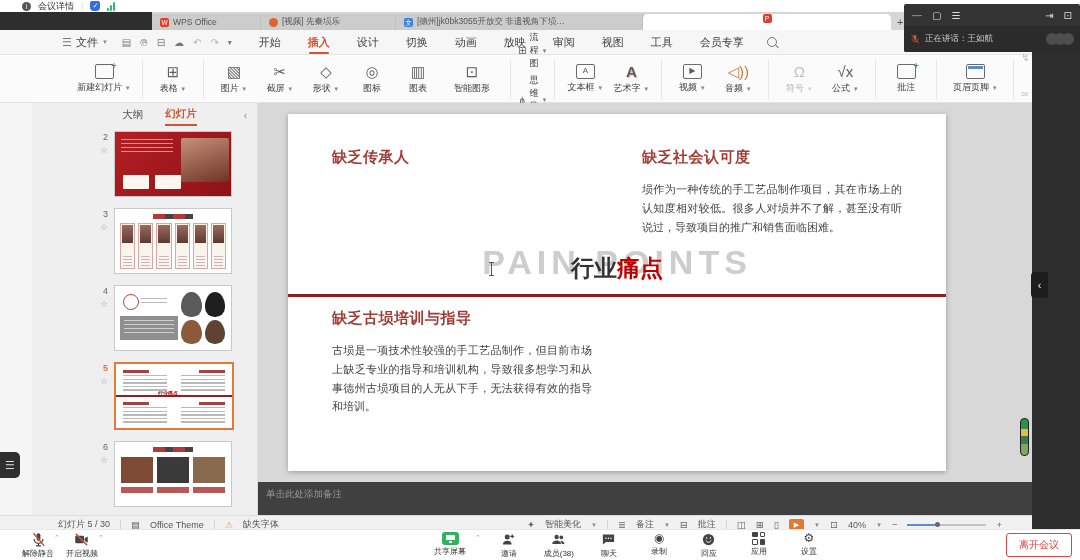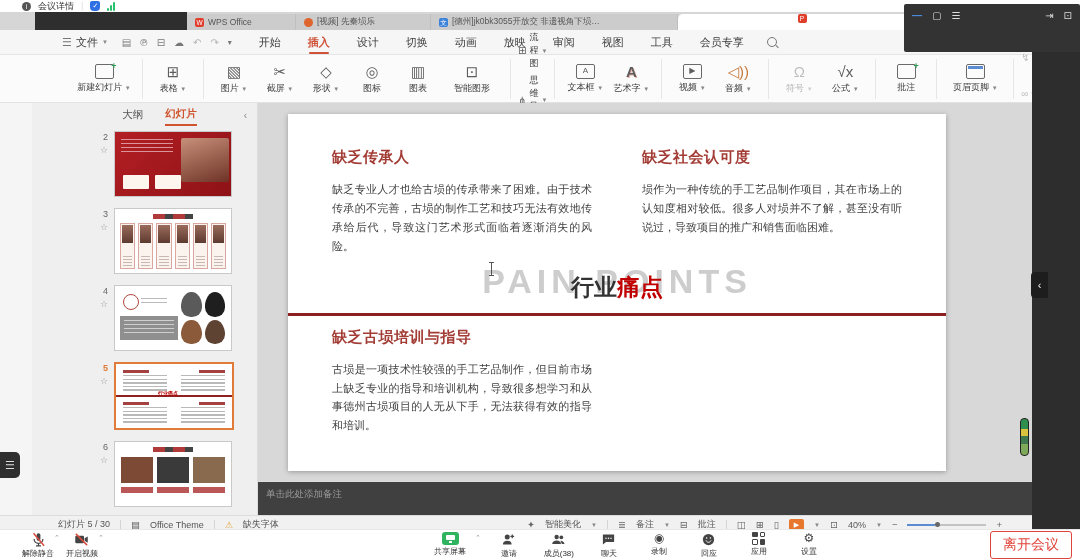--- a/index.html
+++ b/index.html
@@ -7,21 +7,21 @@
     font-family:"Liberation Sans","DejaVu Sans",sans-serif;color:#333;-webkit-font-smoothing:antialiased;}
   
   .mt-bar{position:absolute;top:0;left:0;width:100%;height:12px;background:#fff;display:flex;align-items:center;gap:7px;padding-left:22px;font-size:9px;color:#333;z-index:40;}
   .mt-info{width:9px;height:9px;border-radius:50%;background:#555;color:#fff;font-size:7px;line-height:9px;text-align:center;}
   .mt-sep{color:#ddd;font-size:9px;}
   .mt-shield{width:10px;height:10px;background:#2f6fe4;border-radius:2px 2px 4px 4px;color:#fff;font-size:7px;line-height:10px;text-align:center;}
   .mt-signal{display:flex;align-items:flex-end;gap:1px;height:9px;}
   .mt-signal i{display:block;width:2px;background:#27c06b;border-radius:1px;}
   
   .wps{position:absolute;top:12px;left:0;width:100%;height:518px;background:#f5f5f5;}
-  .tabbar{position:relative;height:18px;background:#d6d6d6;display:flex;align-items:flex-end;padding-left:35px;}
+  .tabbar{position:relative;height:18px;background:#d6d6d6;display:flex;align-items:flex-end;}
   .tab-dark{width:152px;height:100%;background:#2e2e2e;flex:none;}
   .tab{height:16px;display:flex;align-items:center;gap:4px;padding:0 8px;font-size:8.5px;color:#555;
     background:#cccccc;border-right:1px solid #bfbfbf;max-width:240px;white-space:nowrap;overflow:hidden;}
   .tab .lbl{overflow:hidden;text-overflow:ellipsis;white-space:nowrap;}
   .tab.active{background:#fff;border-radius:5px 5px 0 0;color:#333;border-right:none;flex-direction:column;}
   .tab-ic{width:9px;height:9px;border-radius:2px;flex:none;font-size:6.5px;line-height:9px;text-align:center;color:#fff;}
   .tab-x,.tab-dot{color:#888;font-size:8px;flex:none;}
   .tab-new{margin-left:6px;font-size:11px;color:#555;line-height:16px;}
   
   .menubar{height:24px;background:#f6f6f6;display:flex;align-items:center;font-size:11px;color:#3c3c3c;padding-left:62px;border-bottom:1px solid #e6e6e6;}
@@ -130,21 +130,21 @@
   .mgrp-center{position:absolute;left:425px;display:flex;gap:6px;}
   .up{font-size:7px;color:#999;margin-left:-6px;margin-top:2px;}
   .share-ic{width:17px;height:13px;background:#2fb35f;border-radius:3px;position:relative;}
   .share-ic::before{content:"";position:absolute;left:4px;top:3px;width:9px;height:5px;background:#fff;border-radius:1px;}
   .share-ic::after{content:"";position:absolute;left:7px;top:9px;width:3px;height:2px;background:#fff;}
   .rec-glyph{font-size:12px;color:#444;line-height:13px;}
   .apps-ic{width:13px;height:13px;display:grid;grid-template-columns:1fr 1fr;gap:1.5px;}
   .apps-ic i{background:#444;border-radius:1px;}
   .apps-ic i.o{background:#fff;border:1.2px solid #444;box-sizing:border-box;}
   .gear-glyph{font-size:12px;color:#444;line-height:13px;}
-  .leave{position:absolute;right:8px;border:1px solid #e0443a;color:#e0443a;background:#fff;font-size:14px;padding:4px 12px;border-radius:3px;}
+  .leave{position:absolute;right:8px;border:1px solid #e0443a;color:#e0443a;background:#fff;font-size:10px;padding:4px 12px;border-radius:3px;}
   
   .strip{position:absolute;right:0;top:28px;width:48px;height:502px;background:#2d2d2d;z-index:20;}
   .strip .av{position:absolute;border-radius:50%;background:#484848;}
   .collapse-tab{position:absolute;right:32px;top:272px;width:17px;height:26px;background:#1d1d1d;border-radius:4px 0 0 4px;color:#eee;font-size:11px;line-height:26px;text-align:center;z-index:21;}
   .widget{position:absolute;right:0;top:4px;width:176px;height:48px;background:#333;z-index:50;border-radius:2px;}
   .wg-row1{height:22px;display:flex;align-items:center;gap:10px;padding:0 8px;color:#ddd;font-size:10px;}
   .wg-min{color:#4a90e2;font-weight:bold;}
   .wg-sp{flex:1;}
   .wg-row2{height:26px;background:#2b2b2b;display:flex;align-items:center;gap:5px;padding:0 6px;color:#ccc;font-size:8.5px;border-radius:0 0 2px 2px;}
   .wg-avatars{margin-left:auto;display:flex;}
@@ -455,21 +455,20 @@
 
         </div>
       </div>
 
       <div class="maincol">
         <div class="editor">
           <div class="slide">
             <div class="srow">
               <div class="sblock">
                 <h3>缺乏传承人</h3>
-                <p>缺乏专业人才也给古埙的传承带来了困难。由于技术传承的不完善，古埙的制作工艺和技巧无法有效地传承给后代，导致这门艺术形式面临着逐渐消失的风险。</p>
               </div>
               <div class="sblock">
                 <h3>缺乏社会认可度</h3>
                 <p>埙作为一种传统的手工艺品制作项目，其在市场上的认知度相对较低。很多人对埙并不了解，甚至没有听说过，导致项目的推广和销售面临困难。</p>
               </div>
             </div>
             <div class="band">
               <div class="watermark">PAIN POINTS</div>
               <div class="btitle">
                 <span class="blk">行业</span><span class="red">痛点</span>
@@ -555,20 +554,33 @@
 
   <div class="widget">
     <div class="wg-row1">
       <span class="wg-min">—</span>
       <span>▢</span>
       <span>☰</span>
       <span class="wg-sp"></span>
       <span>⇥</span>
       <span>⊡</span>
     </div>
+    <div class="wg-row2">
+      <svg width="10" height="10" viewBox="0 0 24 24">
+          <rect x="9" y="2" width="6" height="12" rx="3" fill="#c75a50"></rect>
+          <path d="M5 11c0 4 3 7 7 7s7-3 7-7" fill="none" stroke="#c75a50" stroke-width="2"></path>
+          <path d="M4 2l17 20" stroke="#d84b3f" stroke-width="2.4"></path>
+        </svg>
+      <span>正在讲话：王如航</span>
+      <span class="wg-avatars">
+          <i></i>
+          <i></i>
+          <i></i>
+        </span>
+    </div>
   </div>
 
   <div class="float-menu">☰</div>
 
   <div class="meetbar">
     <div class="mgrp-left">
       <div class="mbtn">
         <svg width="15" height="15" viewBox="0 0 24 24">
             <rect x="9" y="2" width="6" height="12" rx="3" fill="#444"></rect>
             <path d="M5 11c0 4 3 7 7 7s7-3 7-7" fill="none" stroke="#444" stroke-width="2"></path>

